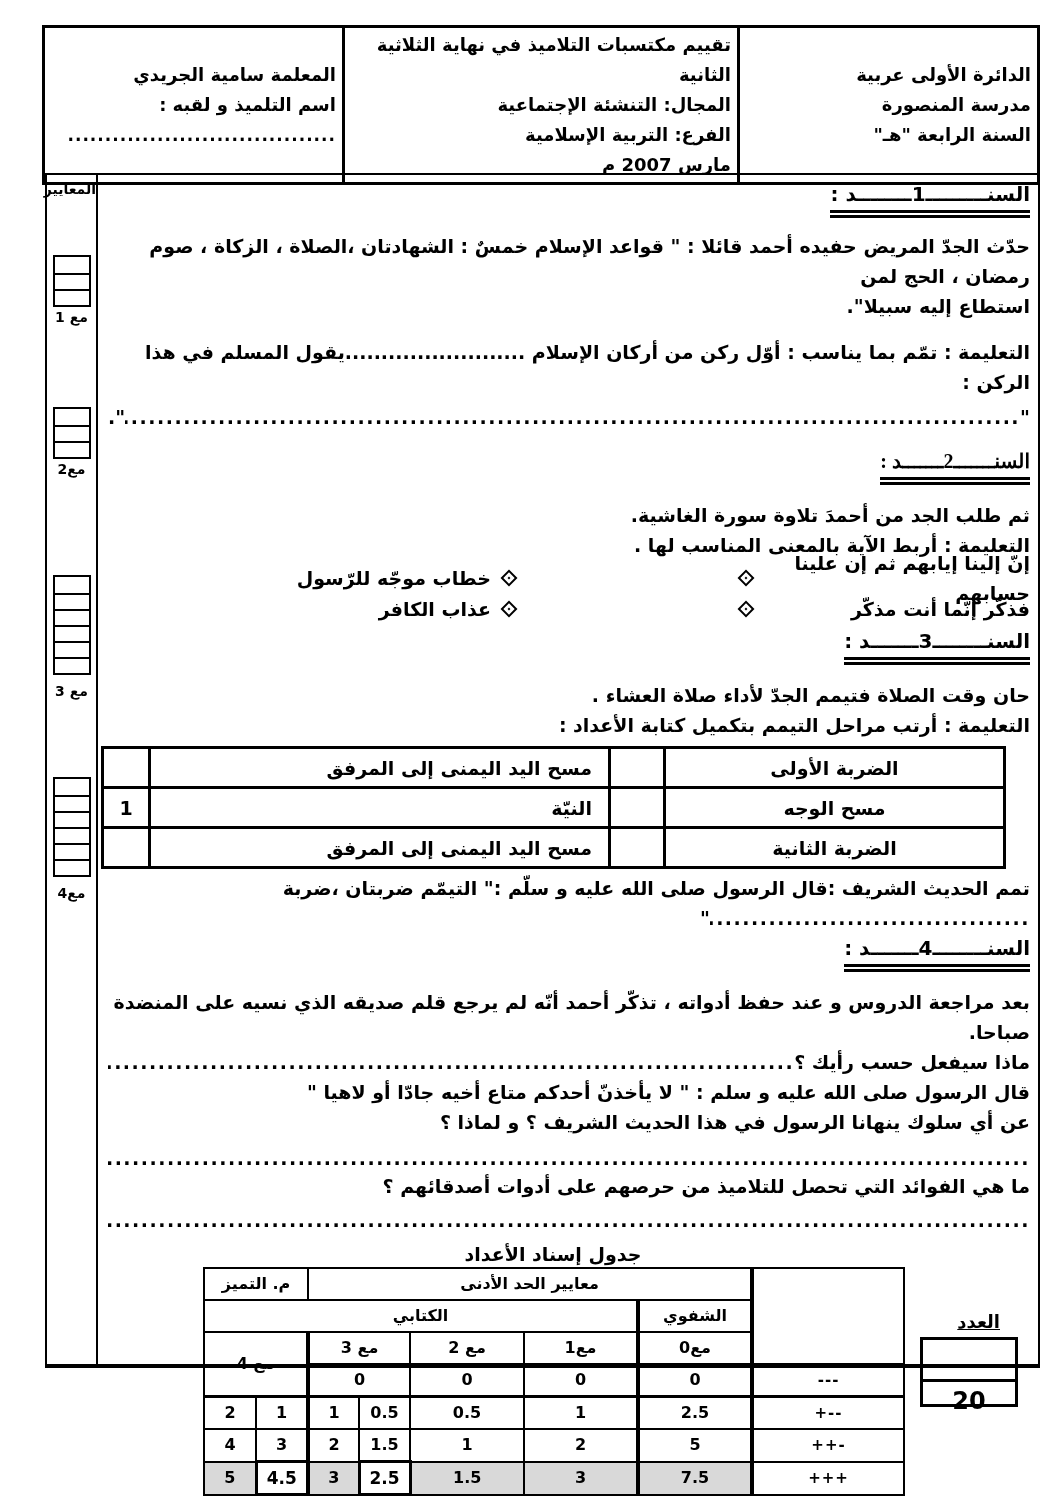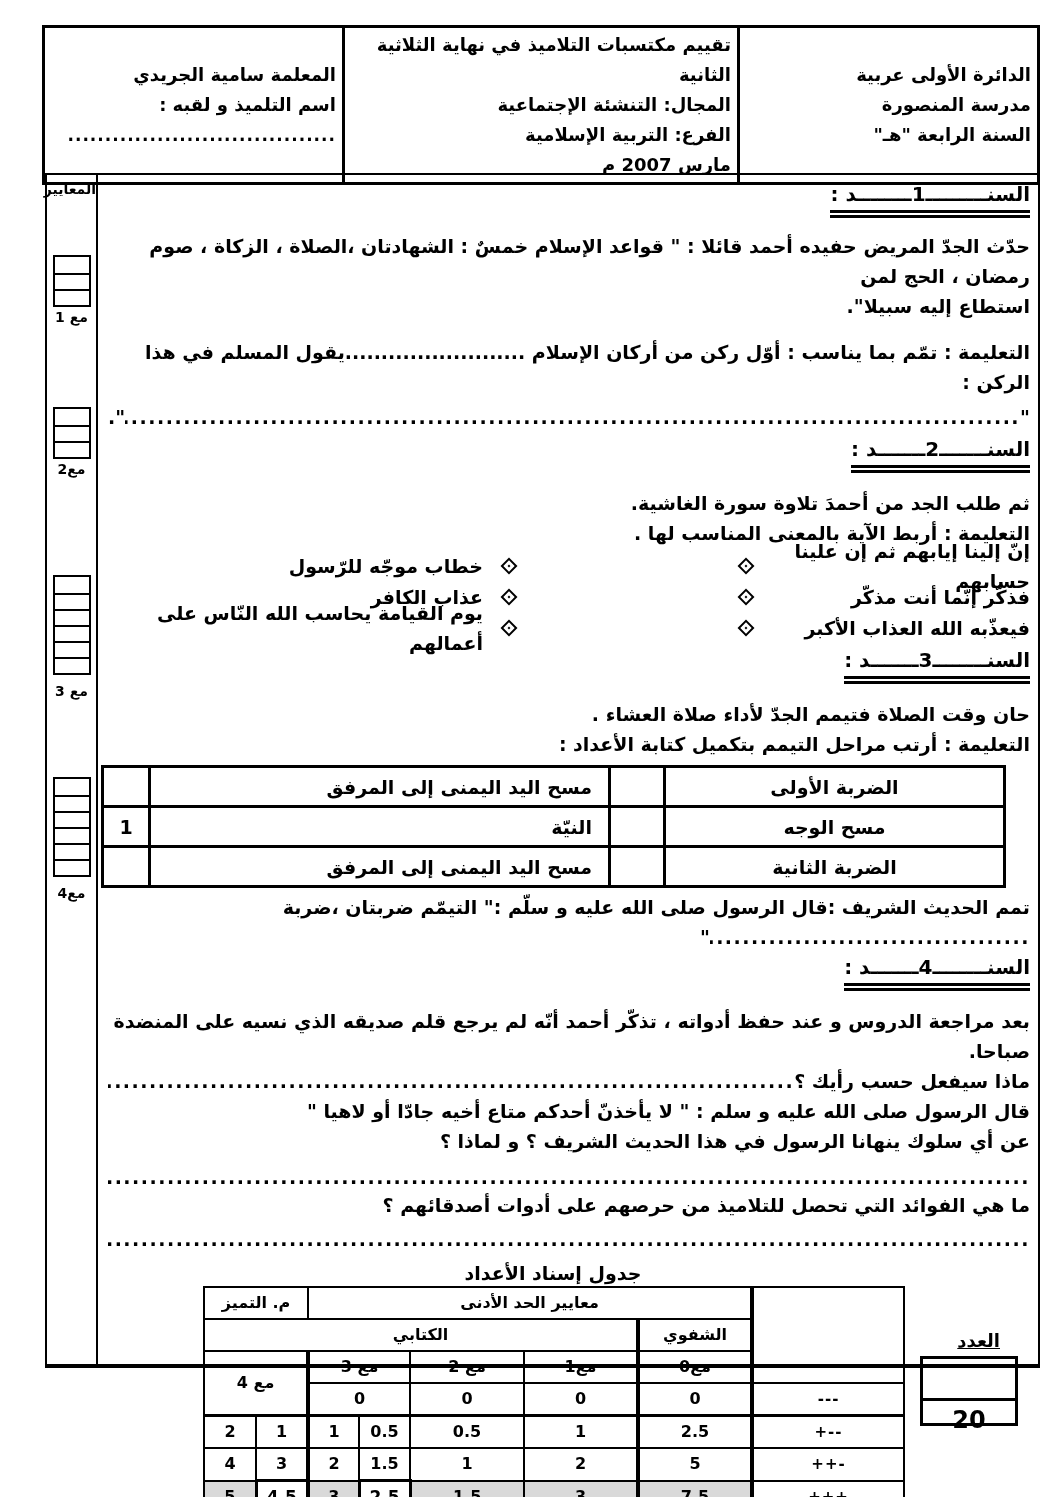--- a/index.html
+++ b/index.html
@@ -37,21 +37,21 @@
   p.t { margin:0; }
 
   .flexline { display:flex; align-items:baseline; }
   .dotfill { flex:1 1 0; overflow:hidden; white-space:nowrap; letter-spacing:1.5px; }
   .dotline { overflow:hidden; white-space:nowrap; letter-spacing:1.5px; height:26px; line-height:26px; }
   .right-dots { width:330px; display:flex; align-items:baseline; }
 
   
   .match-row { display:flex; column-gap:225px; align-items:center; height:28px; margin-bottom:3px; }
   .verse-cell { width:290px; display:flex; justify-content:space-between; align-items:center; }
-  .meaning-cell { flex:1; display:flex; align-items:center; column-gap:20px; }
+  .meaning-cell { flex:1; display:flex; align-items:center; column-gap:12px; }
   .dia { width:12px; height:12px; border:2px solid #000; transform:rotate(45deg);
          position:relative; display:inline-block; flex:0 0 auto; }
   .dia::after { content:""; position:absolute; inset:3px; background:#000; }
 
   
   .tay-table { border-collapse:collapse; table-layout:fixed; width:902px;
                margin:6px 24px 0 0; direction:rtl; }
   .tay-table td { border:3px solid #000; height:40px; font-size:19px; padding:0 12px; }
   .tay-wide1 { text-align:center; }
   .tay-wide2 { text-align:left; direction:rtl; }
@@ -154,21 +154,21 @@
       <div><span class="sec-title">السنـــــــــ1ــــــــد :</span></div>
       <p class="t" style="margin-top:13px;">حدّث الجدّ المريض حفيده أحمد قائلا : " قواعد الإسلام خمسٌ : الشهادتان ،الصلاة ، الزكاة ، صوم رمضان ، الحج لمن</p>
       <p class="t">استطاع إليه سبيلا".</p>
       <p class="t" style="margin-top:16px;">التعليمة : تمّم بما يناسب : أوّل ركن من أركان الإسلام .........................يقول المسلم في هذا الركن :</p>
       <div class="flexline" style="margin-top:5px;">
         <span>"</span>
         <span class="dotfill">........................................................................................................................................................................................................</span>
         <span>".</span>
       </div>
 
-      <div style="margin-top:2px;"><span class="sec-title">السنـــــــ2ـــــــد :</span></div>
+      <div style="margin-top:14px;font-family:Liberation Serif, serif;"><span class="sec-title">السنـــــــ2ـــــــد :</span></div>
       <p class="t" style="margin-top:15px;">ثم طلب الجد من أحمدَ تلاوة سورة الغاشية.</p>
       <p class="t">التعليمة : أربط الآية بالمعنى المناسب لها .</p>
 
       <div style="margin-top:4px;">
         <div class="match-row">
           <div class="verse-cell">
             <span>إنّ إلينا إيابهم ثم إن علينا حسابهم</span>
             <span class="dia"></span>
           </div>
           <div class="meaning-cell">
@@ -179,30 +179,20 @@
         <div class="match-row">
           <div class="verse-cell">
             <span>فذكّر إنّما أنت مذكّر</span>
             <span class="dia"></span>
           </div>
           <div class="meaning-cell">
             <span class="dia"></span>
             <span>عذاب الكافر</span>
           </div>
         </div>
-        <div class="match-row">
-          <div class="verse-cell">
-            <span>فيعذّبه الله العذاب الأكبر</span>
-            <span class="dia"></span>
-          </div>
-          <div class="meaning-cell">
-            <span class="dia"></span>
-            <span>يوم القيامة يحاسب الله النّاس على أعمالهم</span>
-          </div>
-        </div>
       </div>
 
       <div style="margin-top:0px;"><span class="sec-title">السنــــــــ3ـــــــد :</span></div>
       <p class="t" style="margin-top:15px;">حان وقت الصلاة فتيمم الجدّ لأداء صلاة العشاء .</p>
       <p class="t">التعليمة : أرتب مراحل التيمم بتكميل كتابة الأعداد :</p>
 
       <table class="tay-table">
         <colgroup>
             <col style="width:340px">
             <col style="width:55px">

